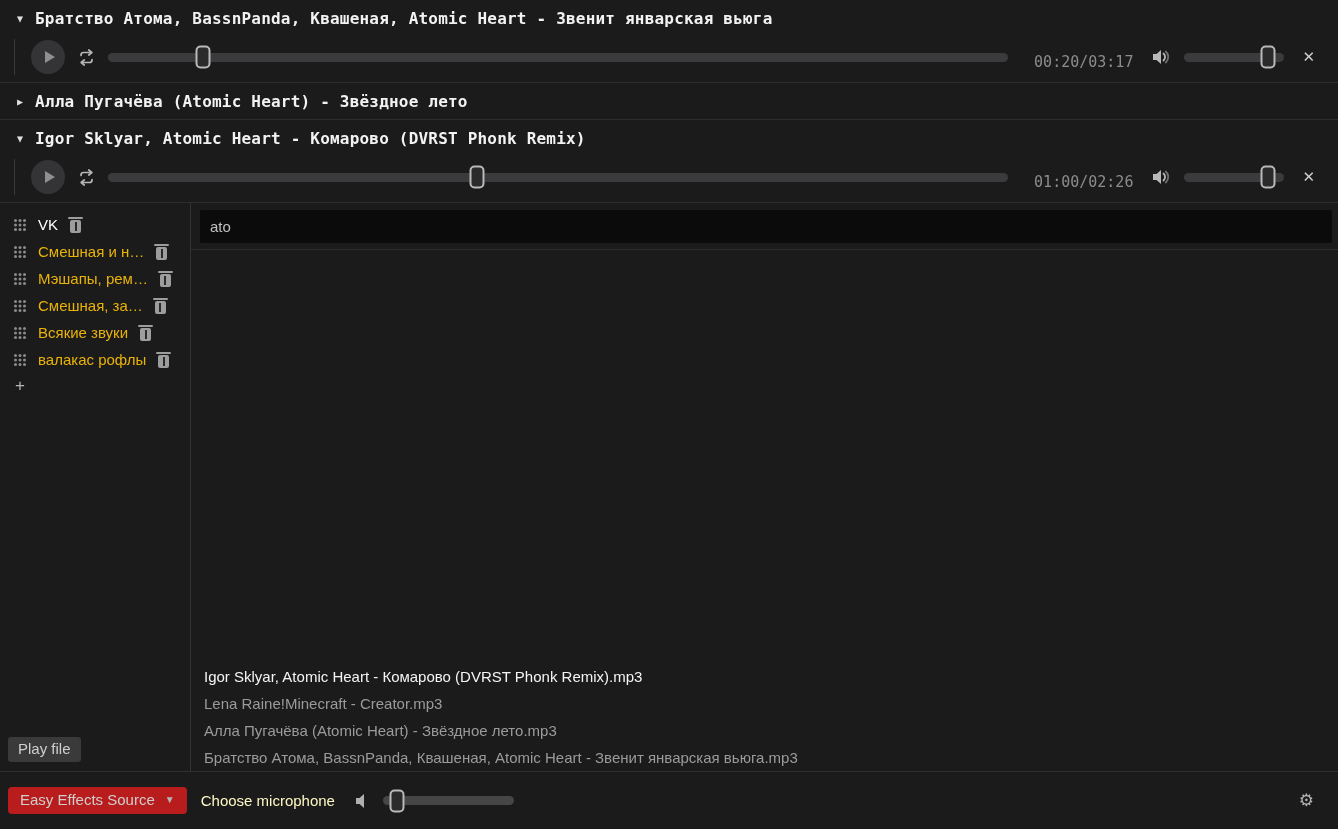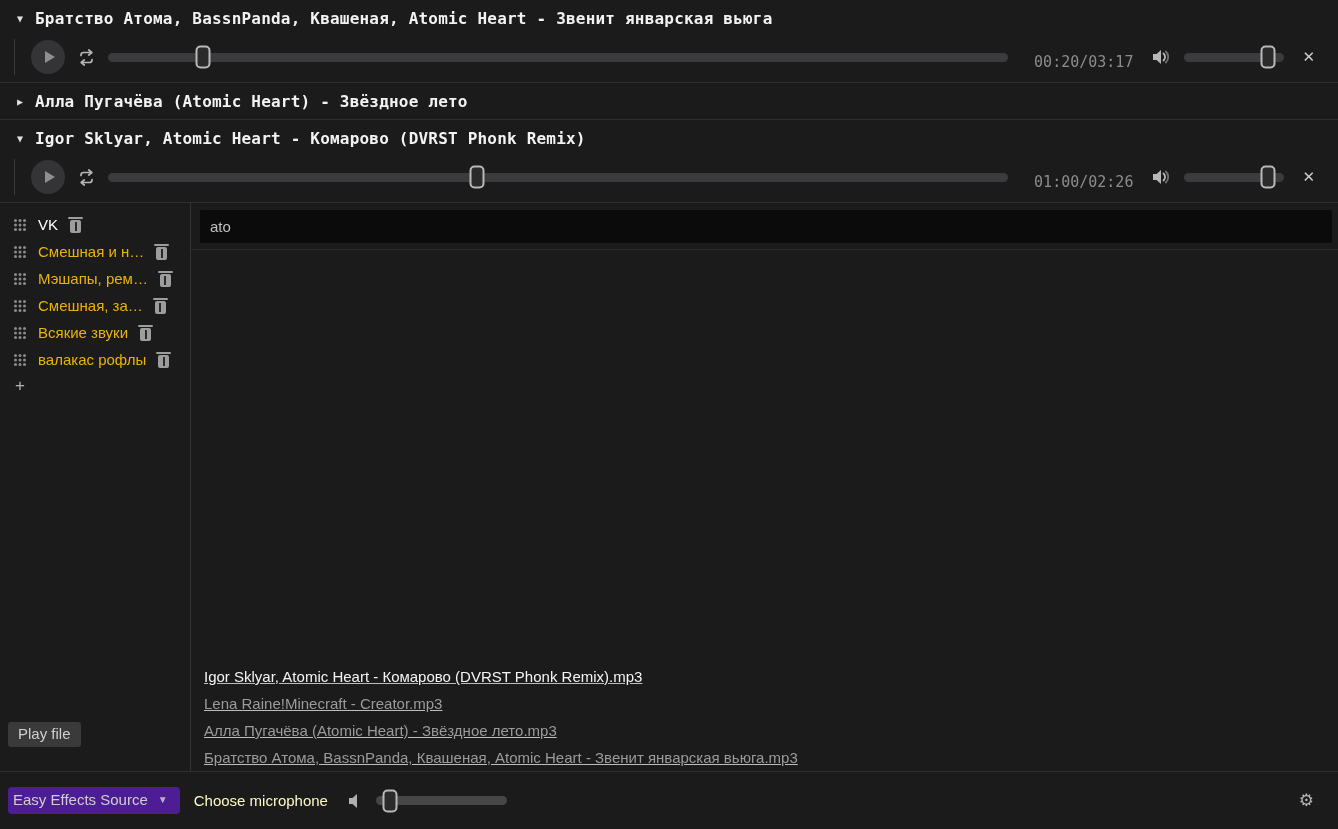--- a/index.html
+++ b/index.html
@@ -44,35 +44,35 @@
                0 4.5px #8a8a8a, 4.5px 4.5px #8a8a8a, 9px 4.5px #8a8a8a,
                0 9px #8a8a8a, 4.5px 9px #8a8a8a, 9px 9px #8a8a8a; }
   .side-label { font-size:15px; color:#eab308; white-space:nowrap; overflow:hidden; cursor:pointer; }
   .side-item.active .side-label { color:#ffffff; }
   .trash { width:11px; height:13px; background:#9d9d9d; border-radius:2px; position:relative;
            flex:0 0 auto; margin-top:3px; cursor:pointer; }
   .trash::before { content:""; position:absolute; top:-3px; left:-2px; right:-2px; height:2px;
                    background:#9d9d9d; border-radius:1px; }
   .trash::after { content:""; position:absolute; left:4.5px; top:2.5px; bottom:2px; width:2px; background:#2a2a2a; }
   .add-tab { padding:4px 0 0 15px; font-size:17px; color:#b5b5b5; cursor:pointer; line-height:18px; }
-  .play-file-btn { position:absolute; left:8px; bottom:24px; background:#3a3a3a; color:#cfcfcf;
+  .play-file-btn { position:absolute; left:8px; bottom:9px; background:#3a3a3a; color:#cfcfcf;
                    font-size:15px; padding:3px 10px 5px 10px; border-radius:3px; cursor:pointer; }
 
   .main { flex:1 1 auto; display:flex; flex-direction:column; min-width:0;justify-content:space-between; }
   .search-wrap { padding:7px 6px 0 9px; border-bottom:1px solid #2c2c2c; padding-bottom:6px; }
   .search-input { width:100%; height:33px; background:#0b0b0b; border:none; outline:none; border-radius:2px;
                   color:#c0c0c0; font-size:15px; padding:0 10px; font-family:"Liberation Sans","DejaVu Sans",sans-serif; }
-  .file-list { padding:7px 0 0 13px;text-decoration:underline; }
+  .file-list { padding:7px 0 0 13px; }
   .file-item { font-size:15px; color:#9b9b9b; height:27px; line-height:27px; white-space:nowrap; cursor:pointer; }
   .file-item.selected { color:#f4f4f4; }
 
   
   .bottom-bar { height:58px; flex:0 0 auto; border-top:1px solid #2f2f2f;
                 display:flex; align-items:center; padding:0 24px 0 8px; gap:14px; }
-  .device-btn { background:#4c1d95; border-radius:4px; padding:4px 12px 6px 5px; display:flex;
+  .device-btn { background:#b91c1c; border-radius:4px; padding:4px 12px 6px 12px; display:flex;
                 align-items:center; gap:10px; cursor:pointer; }
   .device-btn .label { font-size:15px; color:#cfcfcf; white-space:nowrap; }
   .device-btn .arrow { font-size:10px; color:#b5b5b5; }
   .mic-label { font-size:15px; color:#fef9c3; white-space:nowrap; }
   .bottom-vol { width:131px; height:9px; }
   .gear { margin-left:auto; font-size:17px; color:#b3b3b3; cursor:pointer; }
 </style>
 </head>
 <body>
 

